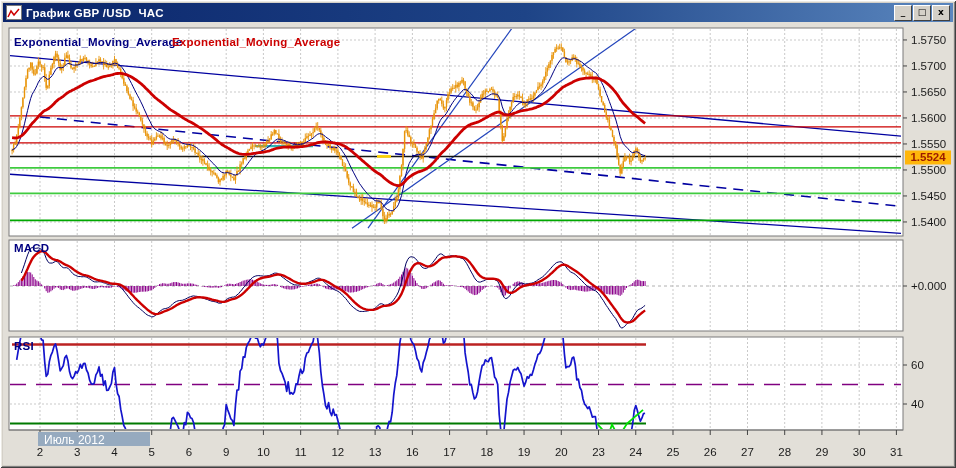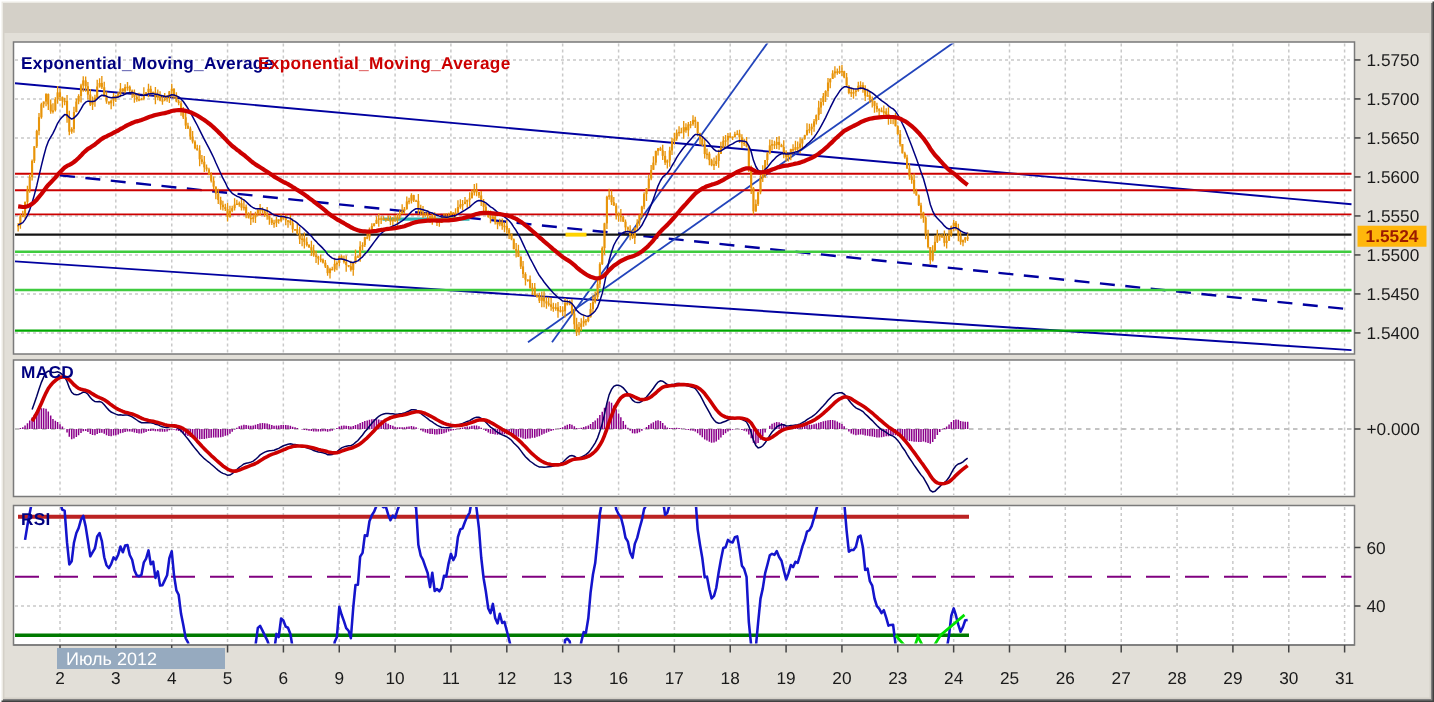--- a/index.html
+++ b/index.html
@@ -15,20 +15,33 @@
   .wbtn{width:16px;height:14px;background:#D4D0C8;margin-left:1px;
         border:1px solid;border-color:#fff #404040 #404040 #fff;
         font-size:9px;line-height:12px;text-align:center;color:#000;font-weight:bold;
         font-family:"DejaVu Sans",sans-serif;}
   svg text{font-family:"Liberation Sans",sans-serif;}
 </style>
 </head>
 <body>
 
 <div id="win">
+  <div id="titlebar">
+    <div id="titleicon">
+      <svg width="14" height="13">
+          <polyline points="1,10 4,4 7,8 12,2" fill="none" stroke="#CC0000" stroke-width="1.5"></polyline>
+        </svg>
+    </div>
+    <span id="titletext">График GBP /USD  ЧАС</span>
+    <div id="winbtns">
+      <div class="wbtn">_</div>
+      <div class="wbtn">□</div>
+      <div class="wbtn">x</div>
+    </div>
+  </div>
   <svg id="chart" width="956" height="468" style="position:absolute;left:0;top:0;">
       <rect x="3" y="22" width="950" height="443" fill="#E2DFD8"></rect>
       <rect x="9" y="28" width="894" height="208" fill="#FFFFFF" stroke="#7A7A7A" stroke-width="1"></rect>
       <rect x="9" y="240" width="894" height="91" fill="#FFFFFF" stroke="#7A7A7A" stroke-width="1"></rect>
       <rect x="9" y="337" width="894" height="93" fill="#FFFFFF" stroke="#7A7A7A" stroke-width="1"></rect>
       <clipPath id="cp1">
         <rect x="10" y="29" width="892" height="206"></rect>
       </clipPath>
       <clipPath id="cp2">
         <rect x="10" y="241" width="892" height="89"></rect>

